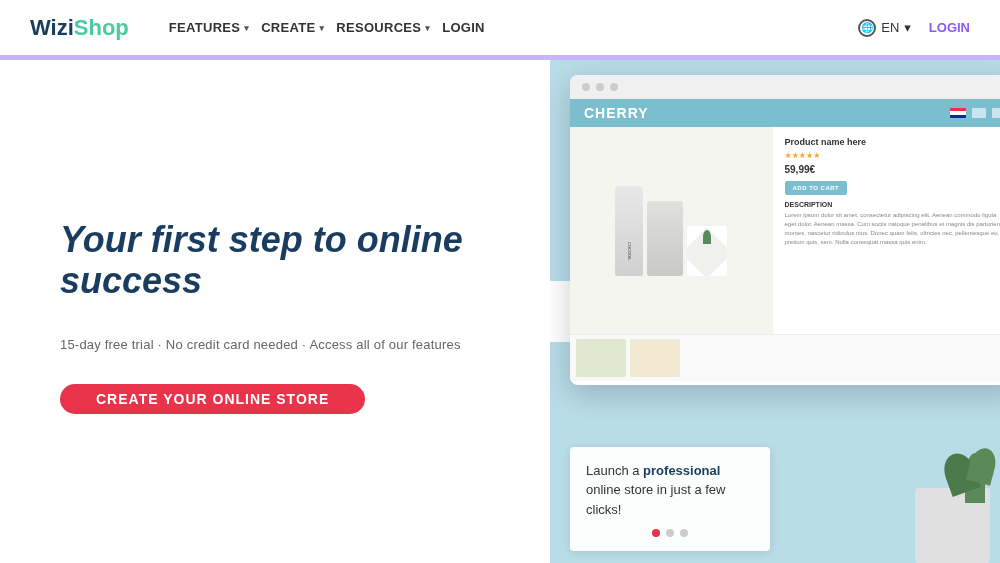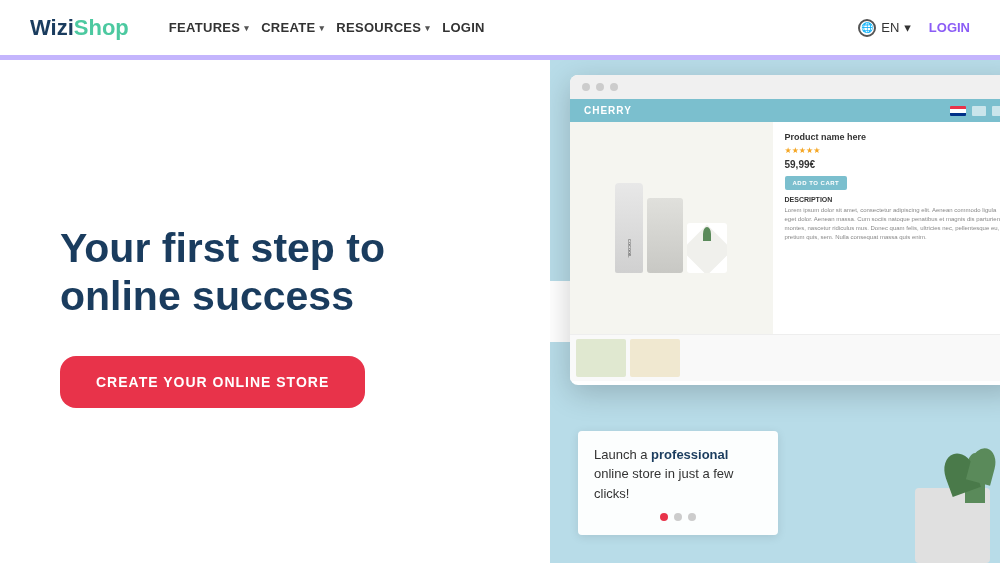--- a/index.html
+++ b/index.html
@@ -99,38 +99,39 @@
     
     .left {
       width: 55%;
       padding: 50px 50px 40px 60px;
       display: flex;
       flex-direction: column;
       justify-content: center;
       background: #fff;
     }
     .hero-title {
-      font-size: 41px;
+      font-size: 36px;
       font-weight: 800;
       color: #1a3c5e;
       line-height: 1.15;
       margin-bottom: 36px;
+      font-style: italic;
     }
     .hero-subtitle {
       font-size: 13px;
       color: #666;
       margin-bottom: 32px;
       letter-spacing: 0.2px;
     }
     .cta-main-btn {
       background: #e8334a;
       color: #fff;
       border: none;
       border-radius: 16px;
-      padding: 18px 36px;
+      padding: 7px 36px;
       font-size: 14px;
       font-weight: 700;
       cursor: pointer;
       letter-spacing: 1px;
       display: inline-block;
       width: fit-content;
       text-transform: uppercase;
     }
 
     
@@ -190,21 +191,21 @@
       height: calc(100% - 28px);
     }
     .store-header {
       background: #7bbfce;
       display: flex;
       align-items: center;
       justify-content: space-between;
       padding: 6px 14px;
     }
     .store-header-title {
-      font-size: 10px;
+      font-size: 14px;
       font-weight: 700;
       color: #fff;
       letter-spacing: 1px;
     }
     .store-header-icons {
       display: flex;
       gap: 6px;
       align-items: center;
     }
     .store-header-icon {
@@ -350,28 +351,27 @@
       border-radius: 2px;
       overflow: hidden;
     }
     .thumbnail-2 {
       background: #f0e8d0;
     }
 
     
     .info-box {
       position: absolute;
-      bottom: 28px;
+      bottom: 12px;
       left: 20px;
       width: 200px;
       background: rgba(255,255,255,0.95);
       padding: 14px 16px;
       border-radius: 4px;
       box-shadow: 0 2px 10px rgba(0,0,0,0.1);
-      margin-left: 8px;
     }
     .info-box-text {
       font-size: 13px;
       color: #333;
       line-height: 1.5;
     }
     .info-box-bold {
       font-weight: 800;
       color: #1a3c5e;
     }
@@ -422,20 +422,21 @@
       <span class="chevron">▾</span>
     </div>
     <a class="login-link">LOGIN</a>
   </div>
 </nav>
 
 <div class="main">
 
   <div class="left">
     <h1 class="hero-title">Your first step to online success</h1>
+    <p class="hero-subtitle">15-day free trial · No credit card needed · Access all of our features</p>
     <button class="cta-main-btn">CREATE YOUR ONLINE STORE</button>
   </div>
 
   <div class="right">
 
     <div class="right-bg-top"></div>
     <div class="right-bg-bottom"></div>
 
     <div style="position:absolute;top:44%;left:0;right:0;height:12%;background:#fff;z-index:1;"></div>
 

